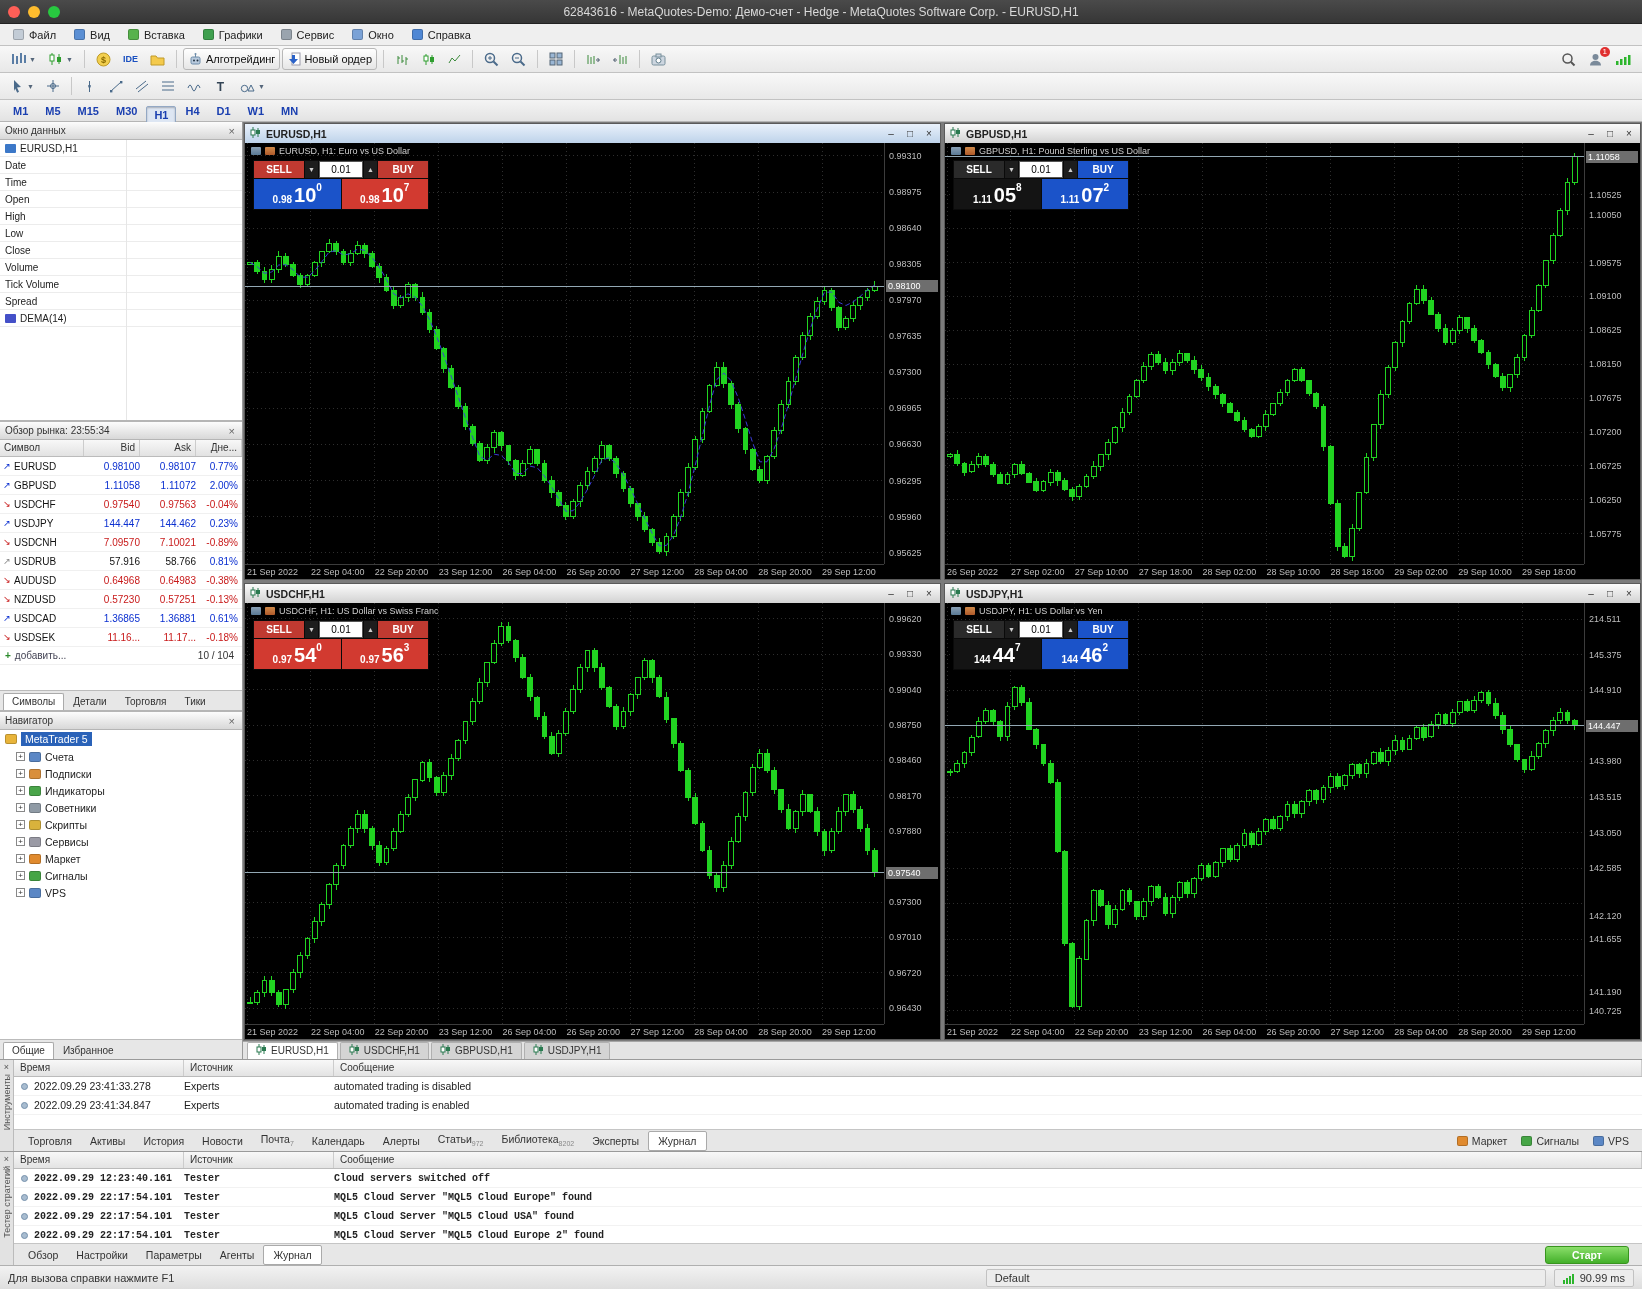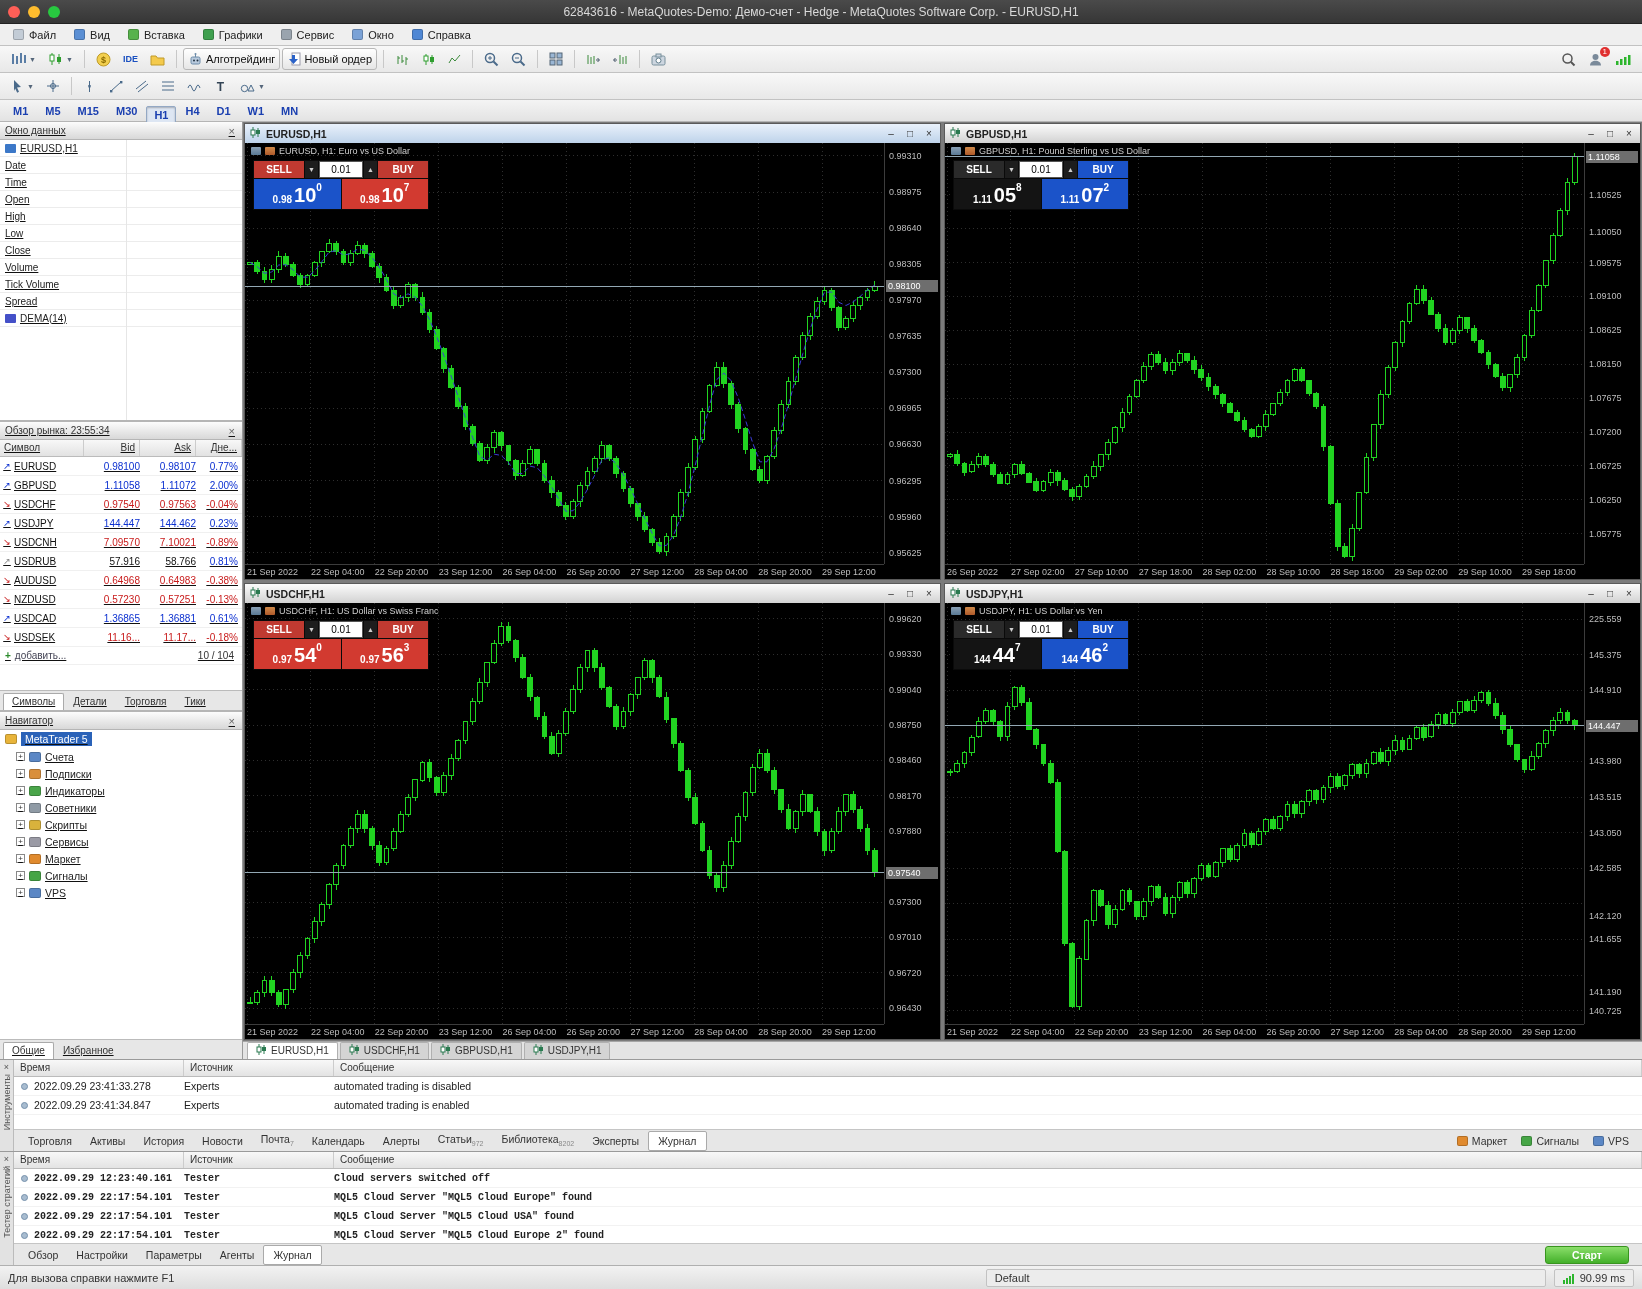--- a/index.html
+++ b/index.html
@@ -28,21 +28,21 @@
 .ide-txt{color:#1a50c0;font-weight:bold;font-size:9px;}
 .badge-red{position:absolute;top:-2px;right:-3px;background:#e03030;color:#fff;border-radius:7px;font-size:8px;line-height:10px;padding:0 3px;}
 
 
 .tfbar{height:22px;flex:0 0 auto;background:linear-gradient(#f4f4f4,#e3e3e3);border-bottom:1px solid #b5b5b5;display:flex;align-items:center;padding-left:5px;gap:1px;}
 .tf{color:#1a3fb0;padding:2px 7px;border:1px solid transparent;border-radius:2px;font-size:11px;font-weight:bold;}
 .tf.active{background:#dde6f3;border-color:#93a8c4;box-shadow:inset 0 1px 2px rgba(0,0,0,.25);margin-top:9px;}
 
 
 .main{flex:1;display:flex;min-height:0;}
-.sidebar{width:243px;flex:0 0 auto;background:#a16207;border-right:1px solid #9a9a9a;display:flex;flex-direction:column;text-decoration:underline;}
+.sidebar{width:243px;flex:0 0 auto;background:#a16207;border-right:1px solid #9a9a9a;display:flex;flex-direction:column;}
 .panel{display:flex;flex-direction:column;border-bottom:2px solid #b5b5b5;background:#fff;min-height:0;}
 .panel-title{height:18px;flex:0 0 auto;background:linear-gradient(#fcfcfc,#d8d8d8);border-bottom:1px solid #b5b5b5;display:flex;align-items:center;padding:0 5px;color:#333;font-size:10px;}
 .panel-title .x{margin-left:auto;color:#666;font-size:11px;padding:0 2px;}
 
 
 .dw-rows{flex:1;background:#fff;position:relative;overflow:hidden;}
 .dw-rows::after{content:"";position:absolute;left:126px;top:0;bottom:0;width:1px;background:#e6e6e6;}
 .dw-row{height:17px;display:flex;align-items:center;gap:4px;border-bottom:1px solid #ececec;padding-left:5px;font-size:10px;color:#222;}
 .dw-ico{width:11px;height:9px;border-radius:1px;flex:0 0 auto;}
 
@@ -1097,21 +1097,21 @@
                   <rect x="612.9" y="67.8" width="4.8" height="25.0" fill="#000" stroke="#21d421"></rect>
                   <line x1="622.5" x2="622.5" y1="35.4" y2="71.6" stroke="#21d421"></line>
                   <rect x="620.1" y="39.2" width="4.8" height="28.5" fill="#000" stroke="#21d421"></rect>
                   <line x1="629.7" x2="629.7" y1="9.7" y2="42.0" stroke="#21d421"></line>
                   <rect x="627.3" y="13.6" width="4.8" height="25.7" fill="#000" stroke="#21d421"></rect>
                   <line x1="0" x2="639" y1="13.7" y2="13.7" stroke="#93a8b4"></line>
                 </svg>
               </div>
               <div class="paxis">
                 <div class="ptick" style="top: 46.7331px;">1.10525</div>
-                <div class="ptick" style="top: 84px;">1.10050</div>
+                <div class="ptick" style="top: 67px;">1.10050</div>
                 <div class="ptick" style="top: 114.521px;">1.09575</div>
                 <div class="ptick" style="top: 148.415px;">1.09100</div>
                 <div class="ptick" style="top: 182.309px;">1.08625</div>
                 <div class="ptick" style="top: 216.203px;">1.08150</div>
                 <div class="ptick" style="top: 250.097px;">1.07675</div>
                 <div class="ptick" style="top: 283.992px;">1.07200</div>
                 <div class="ptick" style="top: 317.886px;">1.06725</div>
                 <div class="ptick" style="top: 351.78px;">1.06250</div>
                 <div class="ptick" style="top: 385.674px;">1.05775</div>
                 <div class="bid-badge" style="top: 7.70034px;">1.11058</div>
@@ -1640,21 +1640,21 @@
                   <line x1="615.3" x2="615.3" y1="104.7" y2="121.1" stroke="#21d421"></line>
                   <rect x="612.9" y="109.5" width="4.8" height="7.7" fill="#000" stroke="#21d421"></rect>
                   <line x1="622.5" x2="622.5" y1="107.2" y2="121.2" stroke="#21d421"></line>
                   <rect x="620.1" y="109.5" width="4.8" height="7.7" fill="#21d421" stroke="#21d421"></rect>
                   <line x1="629.7" x2="629.7" y1="116.0" y2="127.2" stroke="#21d421"></line>
                   <rect x="627.3" y="117.1" width="4.8" height="5.4" fill="#21d421" stroke="#21d421"></rect>
                   <line x1="0" x2="639" y1="122.7" y2="122.7" stroke="#93a8b4"></line>
                 </svg>
               </div>
               <div class="paxis">
-                <div class="ptick" style="top: 11.0745px;">225.559</div>
+                <div class="ptick" style="top: 11.0745px;">214.511</div>
                 <div class="ptick" style="top: 46.6682px;">145.375</div>
                 <div class="ptick" style="top: 82.2618px;">144.910</div>
                 <div class="ptick" style="top: 153.449px;">143.980</div>
                 <div class="ptick" style="top: 189.043px;">143.515</div>
                 <div class="ptick" style="top: 224.636px;">143.050</div>
                 <div class="ptick" style="top: 260.23px;">142.585</div>
                 <div class="ptick" style="top: 308px;">142.120</div>
                 <div class="ptick" style="top: 331.417px;">141.655</div>
                 <div class="ptick" style="top: 384px;">141.190</div>
                 <div class="ptick" style="top: 402.605px;">140.725</div>

